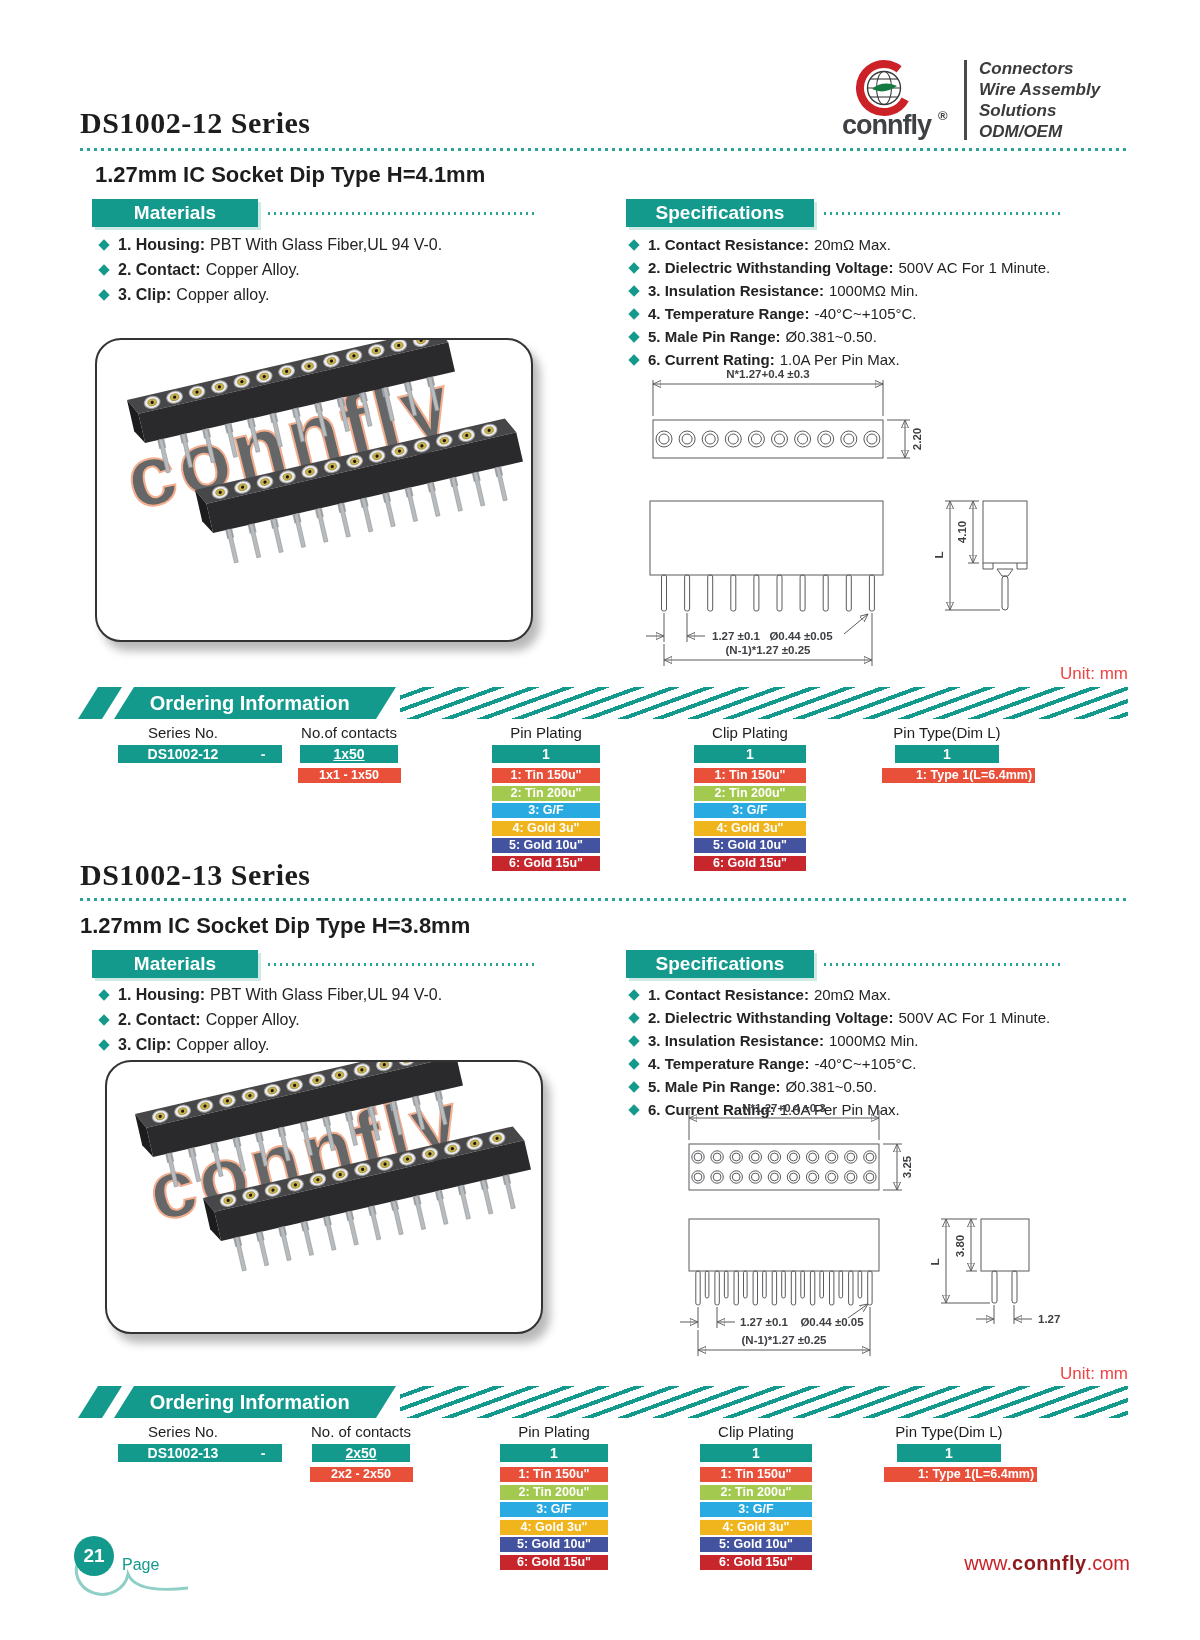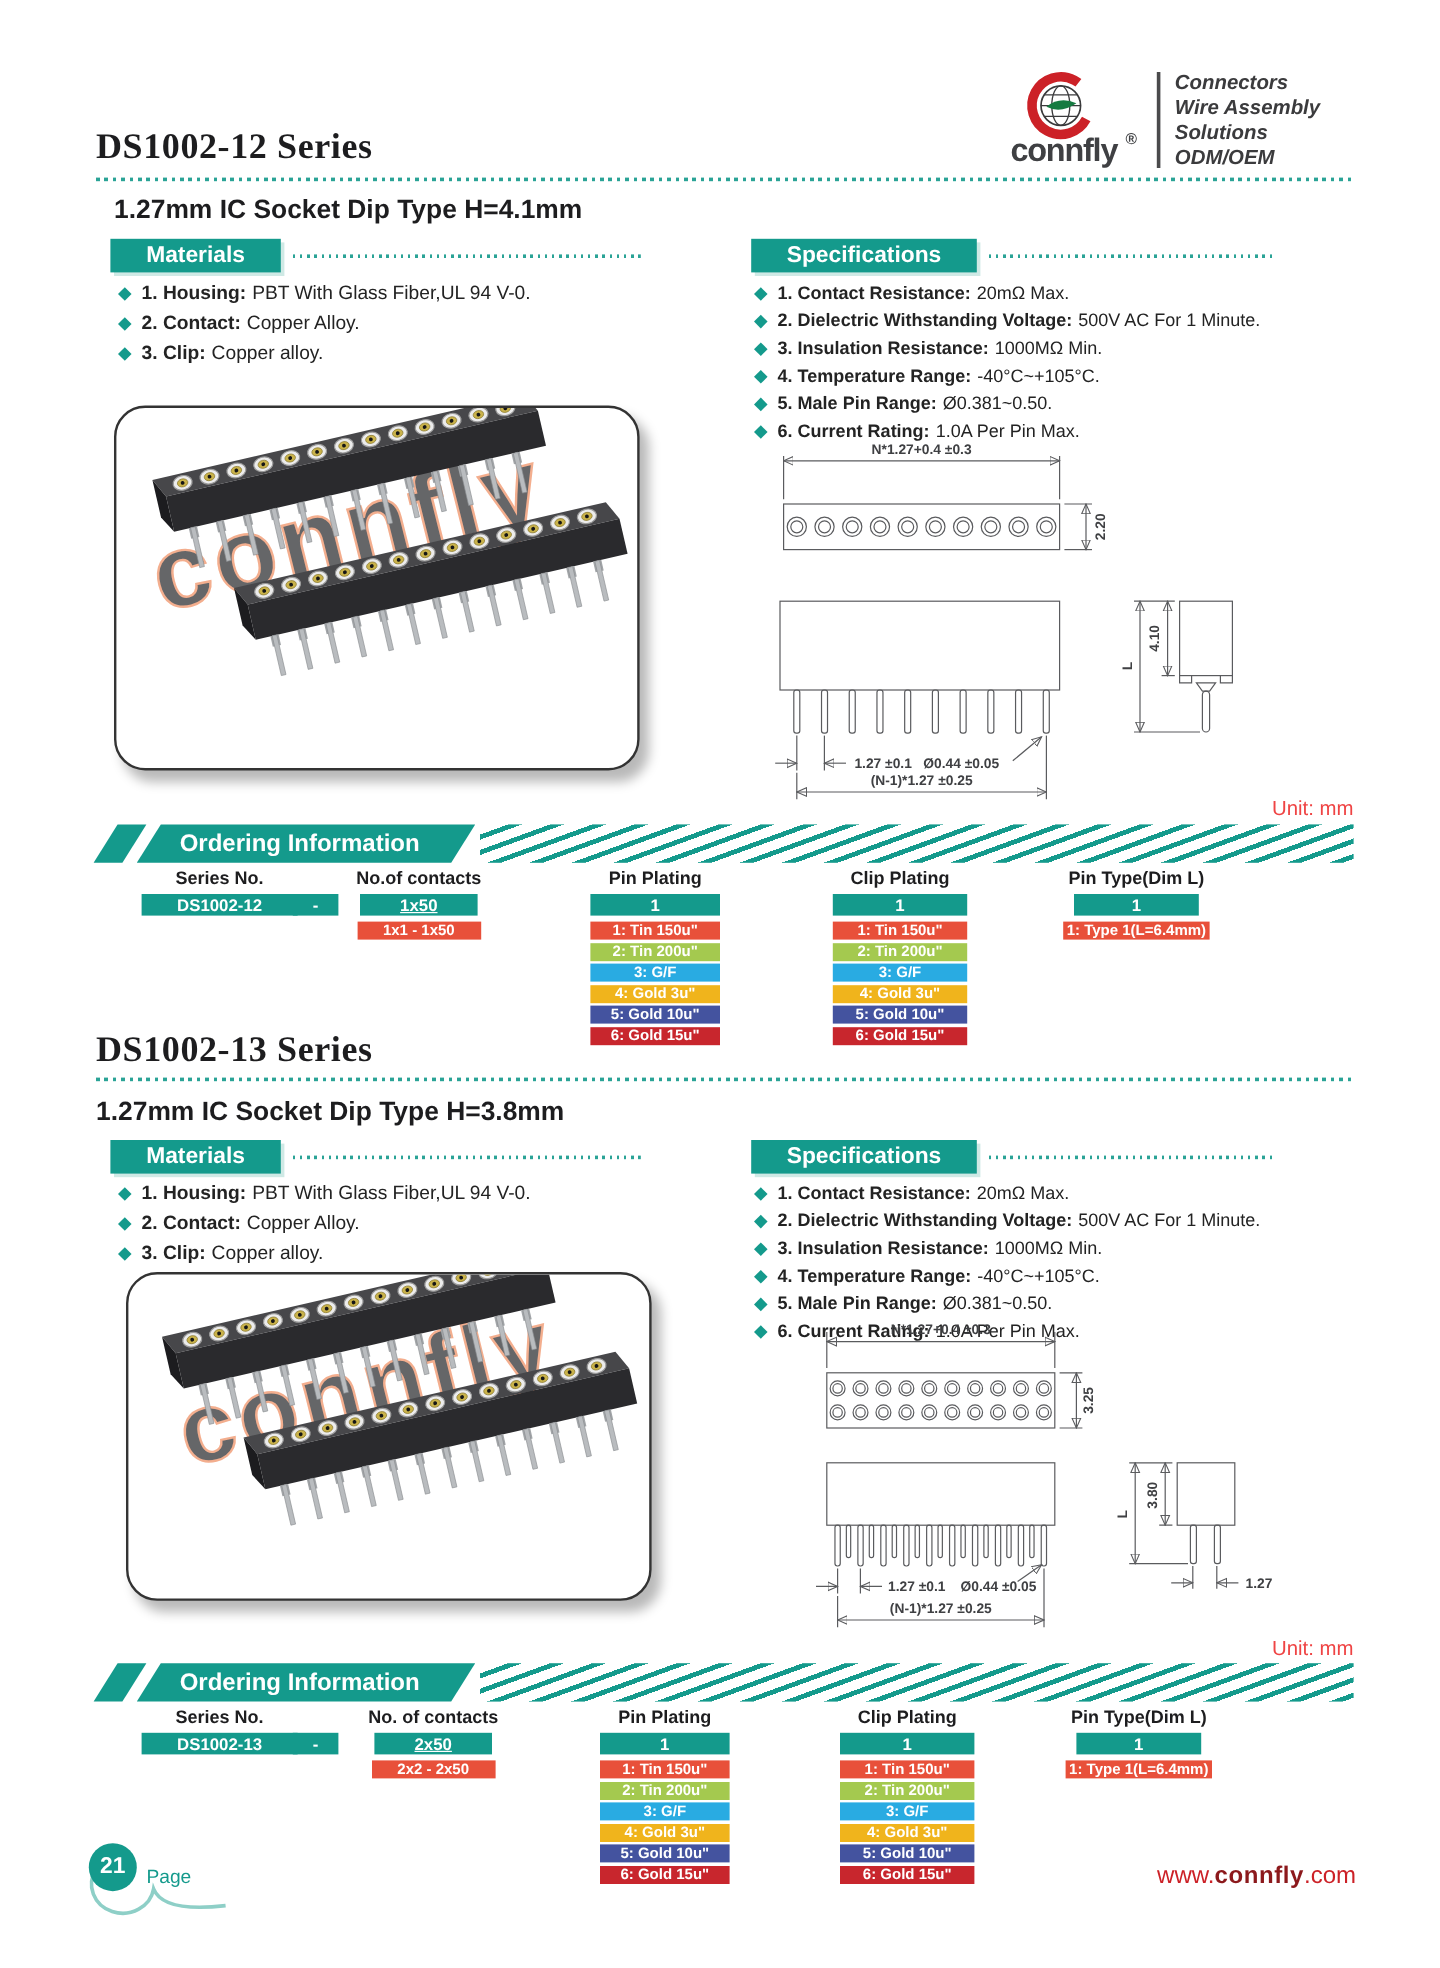--- a/index.html
+++ b/index.html
@@ -6,21 +6,21 @@
   .page{position:relative;width:1200px;height:1640px;background:#ffffff;margin:0 auto;
         font-family:"Liberation Sans",sans-serif;color:#232323;overflow:hidden;}
   .abs{position:absolute;}
   
   .series-title{font-size:30px;font-weight:bold;color:#1d1d1f;letter-spacing:.5px;font-family:Liberation Serif, serif;}
   .product-title{font-size:22px;font-weight:bold;color:#1d1d1f;}
   .dotsep{height:3px;background:repeating-linear-gradient(90deg,#2aa396 0 3px,transparent 3px 7px);}
   .hrow{display:flex;align-items:center;}
   .hbox{background:#149a8c;color:#fff;font-weight:bold;font-size:19px;text-align:center;
         padding:3px 0;box-shadow:3px 3px 0 #cfe9e5;}
-  .hbox.mat{width:142px;} .hbox.spec{width:188px;}
+  .hbox.mat{width:166px;} .hbox.spec{width:188px;}
   .hrow .dotline{flex:1;height:3px;margin-left:10px;
         background:repeating-linear-gradient(90deg,#2aa396 0 2px,transparent 2px 6px);}
   
   .blist{list-style:none;margin:0;padding:0;}
   .blist li{display:flex;align-items:flex-start;margin-bottom:7px;font-size:16px;white-space:nowrap;}
   .blist.small li{font-size:15px;margin-bottom:6px;}
   .diamond{width:8px;height:8px;background:#149a8c;transform:rotate(45deg);
            margin:5px 10px 0 0;flex-shrink:0;}
   .blist b{margin-right:5px;}
   
@@ -31,29 +31,29 @@
   .banner-notch{width:24px;background:#149a8c;transform:skewX(-32deg);margin-left:8px;}
   .banner-label{background:#149a8c;transform:skewX(-32deg);padding:0 36px 0 26px;
                 display:flex;align-items:center;margin-left:12px;}
   .banner-label span{transform:skewX(32deg);color:#fff;font-size:20px;font-weight:bold;white-space:nowrap;}
   .banner-stripes{flex:1;margin-left:14px;
      background:repeating-linear-gradient(160deg,transparent 0 8px,#149a8c 8px 12px);}
   .unit{font-size:17px;color:#ef4444;text-align:right;}
   
   .otable{position:absolute;}
   .ocol{position:absolute;top:0;text-align:center;}
-  .olabel{font-size:15px;font-weight:bold;height:18px;color:#1d1d1f;}
+  .olabel{font-size:15px;font-weight:normal;height:18px;color:#1d1d1f;}
   .oval{height:18px;line-height:18px;background:#149a8c;color:#fff;font-weight:bold;
         font-size:14px;margin:3px auto 5px;}
   .c1 .oval{width:130px;} .c2 .oval{width:98px;text-decoration:underline;} .c5 .oval{width:104px;}
   .c3 .oval,.c4 .oval{width:100%;}
   .orow{height:15px;line-height:15px;color:#fff;font-weight:bold;font-size:12.5px;
         margin:0 auto 2.5px;}
   .c2 .orow{width:103px;background:#e8503a;}
-  .c5 .orow{width:122px;background:#e8503a;}
+  .c5 .orow{width:122px;background:#e8503a;padding-left:31px;}
   .odash{position:absolute;left:164px;top:21px;width:38px;height:18px;line-height:18px;
          background:#149a8c;color:#fff;text-align:center;font-weight:bold;font-size:14px;}
   
   .logo{display:flex;align-items:flex-start;}
   .logo-divider{width:3px;background:#4a4a4c;height:80px;margin:2px 12px 0 10px;}
   .logo-tagline{font-style:italic;font-size:17px;font-weight:bold;color:#3b3b3d;line-height:21px;}
   
   svg text{font-family:"Liberation Sans",sans-serif;font-size:11.5px;font-weight:bold;fill:#3f4043;}
   .draw line,.draw rect,.draw circle,.draw path,.draw ellipse{stroke:#5a5b5e;fill:none;stroke-width:1;}
   

